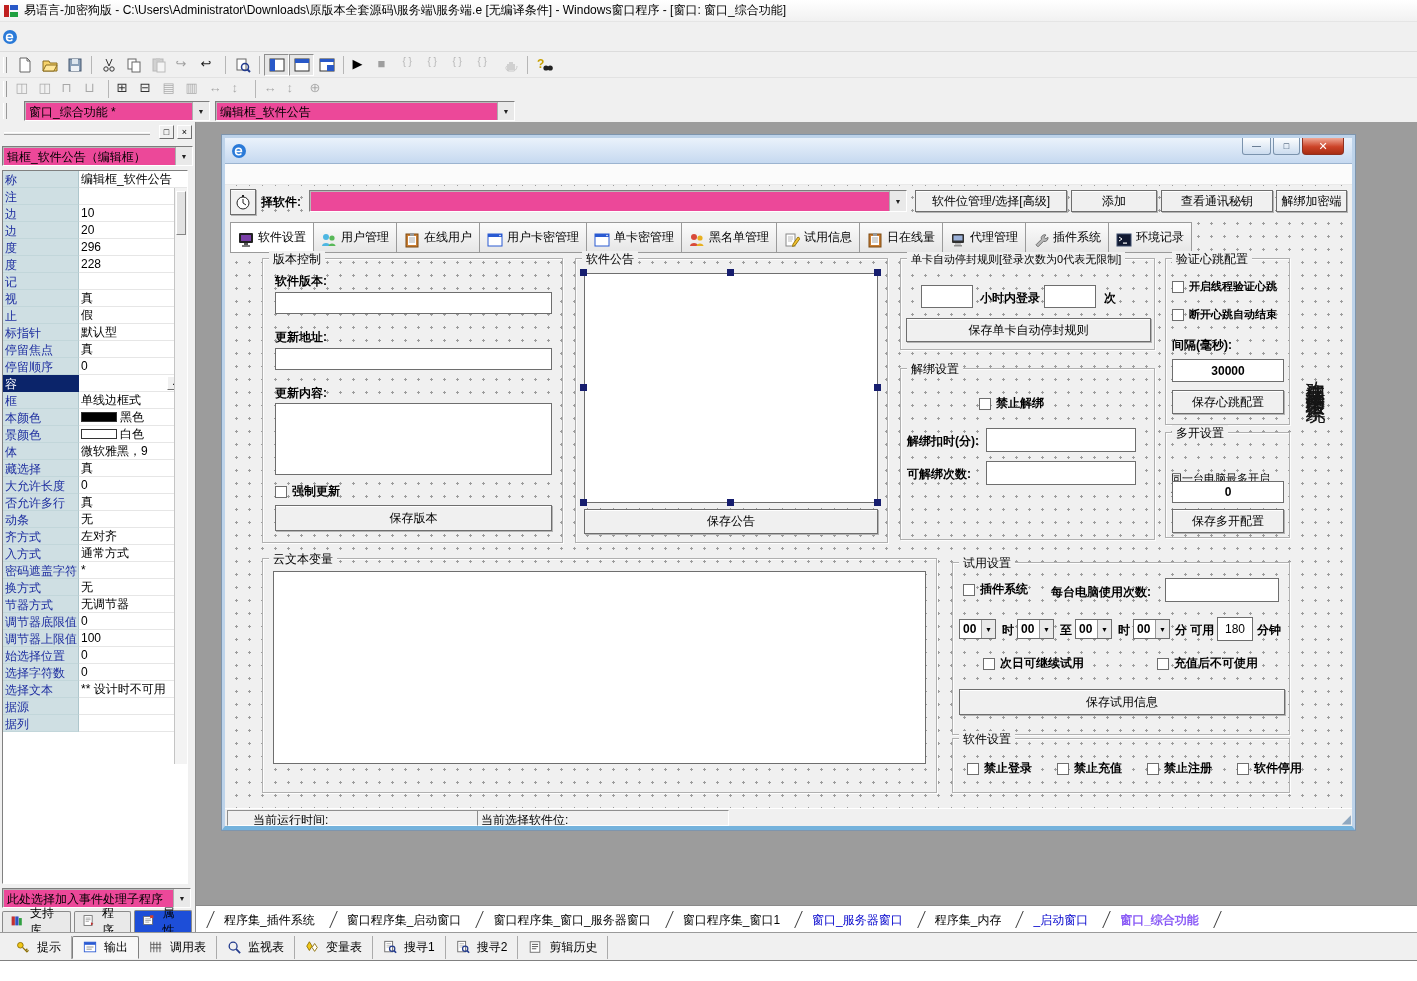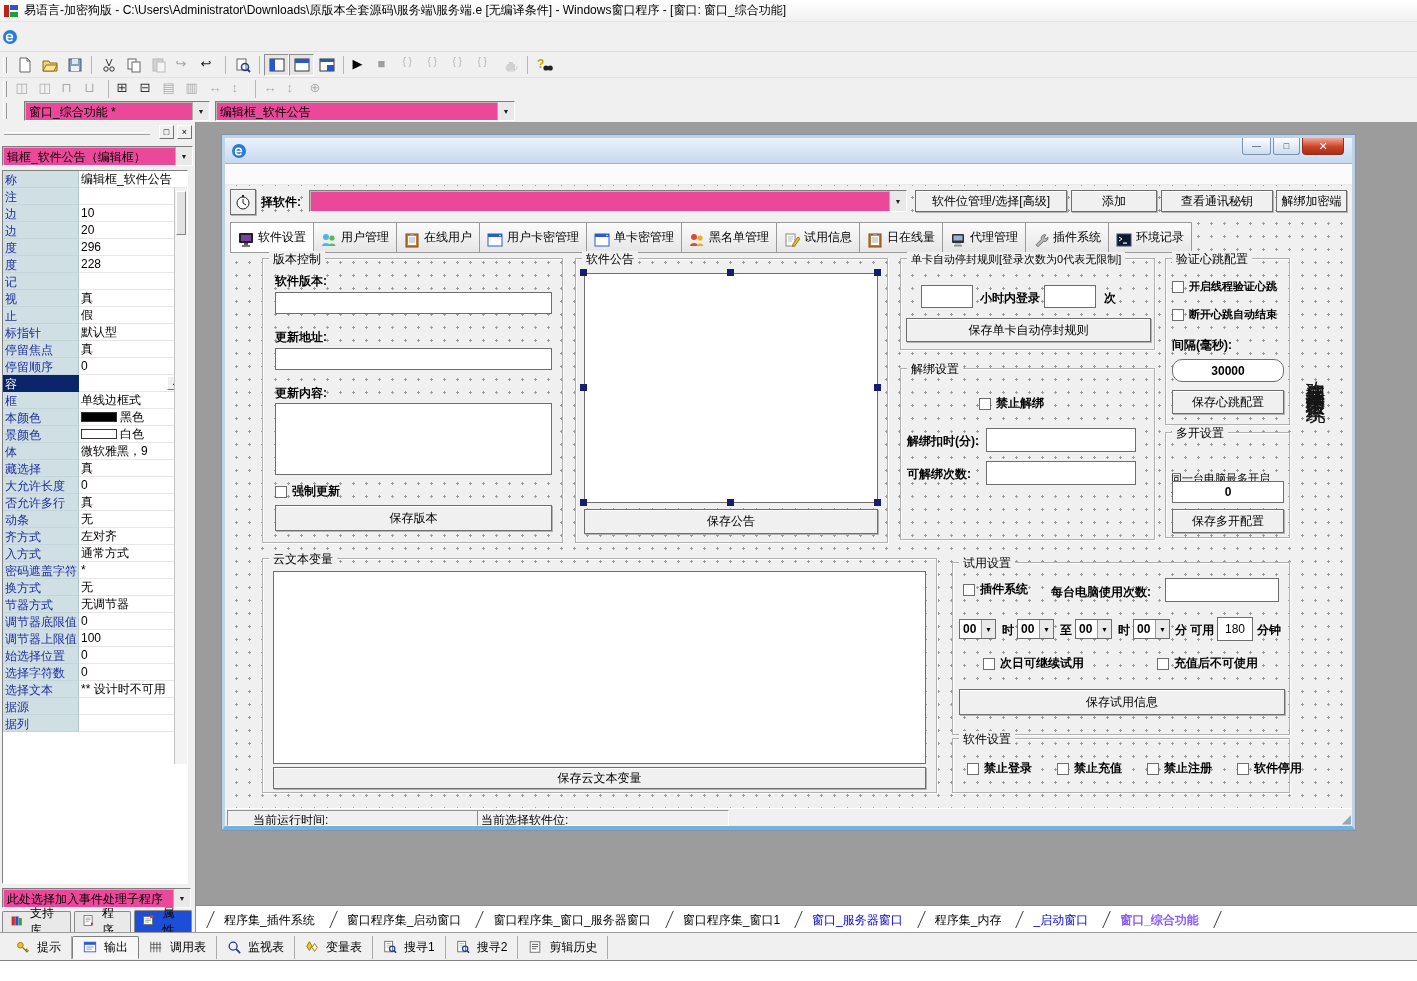--- a/index.html
+++ b/index.html
@@ -888,37 +888,36 @@
         <span class="gb-title">验证心跳配置</span>
         <span class="cb sm" style="left:6px;top:20px;">
             <span class="cbbox"></span>
             <span class="bold">开启线程验证心跳</span>
           </span>
         <span class="cb sm" style="left:6px;top:48px;">
             <span class="cbbox"></span>
             <span class="bold">断开心跳自动结束</span>
           </span>
         <span class="flabel bold" style="left:6px;top:78px;">间隔(毫秒):</span>
-        <div class="tinput center" style="left:6px;top:100px;width:112px;height:23px;border-radius:10px;">30000</div>
+        <div class="tinput center" style="left:6px;top:100px;width:112px;height:23px;">30000</div>
         <div class="fbtn" style="left:6px;top:131px;width:112px;height:24px;">保存心跳配置</div>
       </div>
 
       <div class="groupbox" style="left:940px;top:247px;width:125px;height:106px;">
         <span class="gb-title">多开设置</span>
         <div class="flabel" style="left:5px;top:22px;font-size:11px;line-height:14px;margin-top:16px;">
           <span>同一台电脑最多开启</span><br><span>个软件(-1无限多开)</span>
         </div>
         <div class="tinput center" style="left:6px;top:48px;width:112px;height:22px;">0</div>
         <div class="fbtn" style="left:6px;top:76px;width:112px;height:24px;">保存多开配置</div>
       </div>
 
       <div class="groupbox" style="left:37px;top:373px;width:675px;height:235px;">
         <span class="gb-title">云文本变量</span>
         <div class="tarea" style="left:10px;top:12px;width:653px;height:193px;"></div>
-        <div class="fbtn" style="left:10px;top:208px;width:653px;height:22px;">保存云文本变量</div>
       </div>
 
       <div class="groupbox" style="left:727px;top:377px;width:338px;height:173px;">
         <span class="gb-title">试用设置</span>
         <span class="cb" style="left:10px;top:18px;">
             <span class="cbbox"></span>
             <span class="bold">插件系统</span>
           </span>
         <span class="flabel bold" style="left:98px;top:21px;">每台电脑使用次数:</span>
         <div class="tinput" style="left:212px;top:15px;width:114px;height:24px;"></div>

